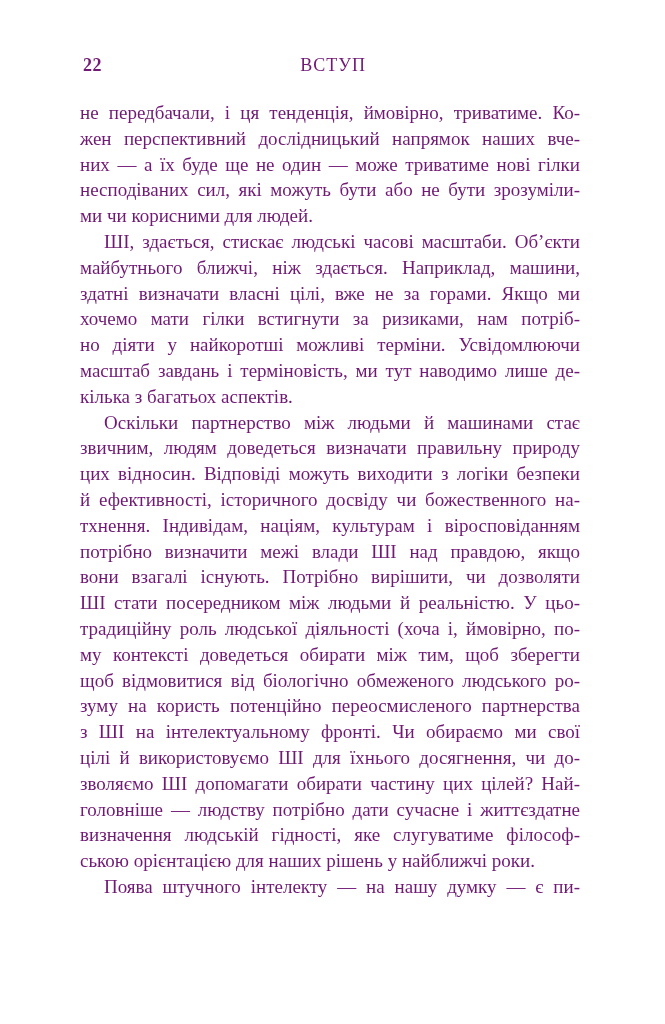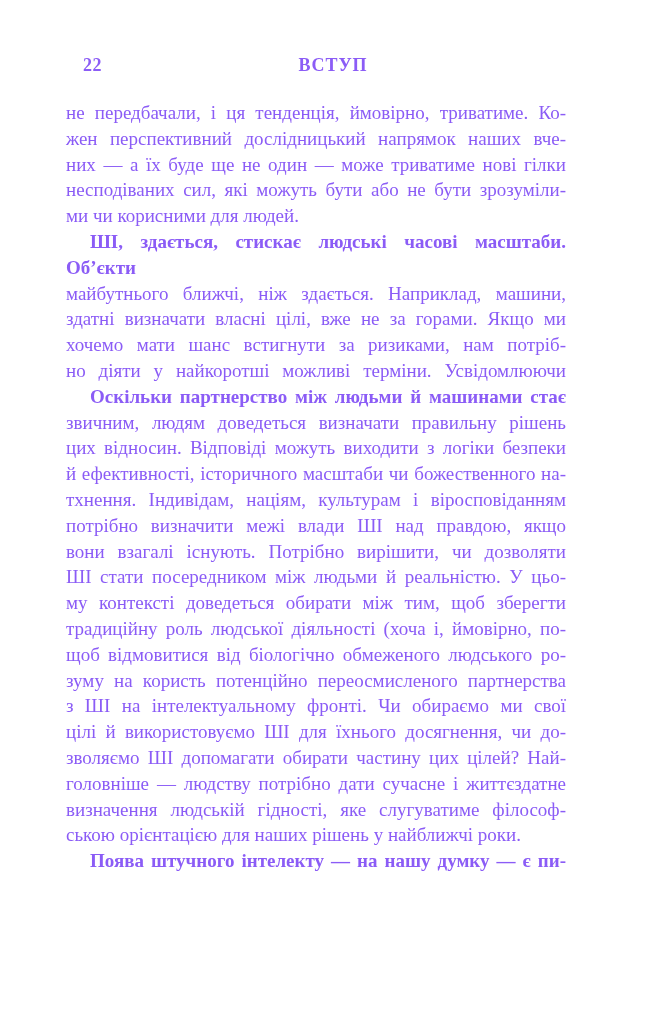--- a/index.html
+++ b/index.html
@@ -7,21 +7,21 @@
     padding: 0;
     background: #ffffff;
   }
   .page {
     position: relative;
     width: 665px;
     height: 1024px;
     background: #ffffff;
     overflow: hidden;
     font-family: "Liberation Serif", "DejaVu Serif", serif;
-    color: #8b5cf6;
+    color: #701a75;
   }
   .pagehead {
     position: absolute;
     top: 55px;
     left: 83px;
     width: 500px;
     height: 24px;
   }
   .pagenum {
     position: absolute;
@@ -29,72 +29,72 @@
     top: 0;
     font-size: 18px;
     font-weight: bold;
     letter-spacing: 0.5px;
   }
   .running-title {
     display: block;
     text-align: center;
     font-size: 18px;
     letter-spacing: 1px;
-    font-weight: bold;
   }
   .body-text {
     position: absolute;
-    left: 66px;
+    left: 80px;
     top: 100px;
     width: 500px;
     font-size: 19px;
     line-height: 25.8px;
   }
   .line {
     text-align: justify;
     text-align-last: justify;
   }
   .line.para-end {
     text-align-last: auto;
     font-family: Liberation Serif, serif;
   }
   .line.indent {
     text-indent: 24px;
-    font-weight: bold;
   }
 </style>
 </head>
 <body>
 
 <div class="page">
   <div class="pagehead">
     <span class="pagenum">22</span>
     <span class="running-title">ВСТУП</span>
   </div>
   <div class="body-text">
       <div class="line">не передбачали, і ця тенденція, ймовірно, триватиме. Ко-</div>
       <div class="line">жен перспективний дослідницький напрямок наших вче-</div>
       <div class="line">них — а їх буде ще не один — може триватиме нові гілки</div>
       <div class="line">несподіваних сил, які можуть бути або не бути зрозуміли-</div>
       <div class="line para-end">ми чи корисними для людей.</div>
       <div class="line indent">ШІ, здається, стискає людські часові масштаби. Об’єкти</div>
       <div class="line">майбутнього ближчі, ніж здається. Наприклад, машини,</div>
       <div class="line">здатні визначати власні цілі, вже не за горами. Якщо ми</div>
-      <div class="line">хочемо мати шанс встигнути за ризиками, нам потріб-</div>
+      <div class="line">хочемо мати гілки встигнути за ризиками, нам потріб-</div>
       <div class="line">но діяти у найкоротші можливі терміни. Усвідомлюючи</div>
+      <div class="line">масштаб завдань і терміновість, ми тут наводимо лише де-</div>
+      <div class="line para-end">кілька з багатьох аспектів.</div>
       <div class="line indent">Оскільки партнерство між людьми й машинами стає</div>
-      <div class="line">звичним, людям доведеться визначати правильну рішень</div>
+      <div class="line">звичним, людям доведеться визначати правильну природу</div>
       <div class="line">цих відносин. Відповіді можуть виходити з логіки безпеки</div>
-      <div class="line">й ефективності, історичного масштаби чи божественного на-</div>
+      <div class="line">й ефективності, історичного досвіду чи божественного на-</div>
       <div class="line">тхнення. Індивідам, націям, культурам і віросповіданням</div>
       <div class="line">потрібно визначити межі влади ШІ над правдою, якщо</div>
       <div class="line">вони взагалі існують. Потрібно вирішити, чи дозволяти</div>
       <div class="line">ШІ стати посередником між людьми й реальністю. У цьо-</div>
+      <div class="line">традиційну роль людської діяльності (хоча і, ймовірно, по-</div>
       <div class="line">му контексті доведеться обирати між тим, щоб зберегти</div>
-      <div class="line">традиційну роль людської діяльності (хоча і, ймовірно, по-</div>
       <div class="line">щоб відмовитися від біологічно обмеженого людського ро-</div>
       <div class="line">зуму на користь потенційно переосмисленого партнерства</div>
       <div class="line">з ШІ на інтелектуальному фронті. Чи обираємо ми свої</div>
       <div class="line">цілі й використовуємо ШІ для їхнього досягнення, чи до-</div>
       <div class="line">зволяємо ШІ допомагати обирати частину цих цілей? Най-</div>
       <div class="line">головніше — людству потрібно дати сучасне і життєздатне</div>
       <div class="line">визначення людській гідності, яке слугуватиме філософ-</div>
       <div class="line para-end">ською орієнтацією для наших рішень у найближчі роки.</div>
       <div class="line indent">Поява штучного інтелекту — на нашу думку — є пи-</div>
     </div>

